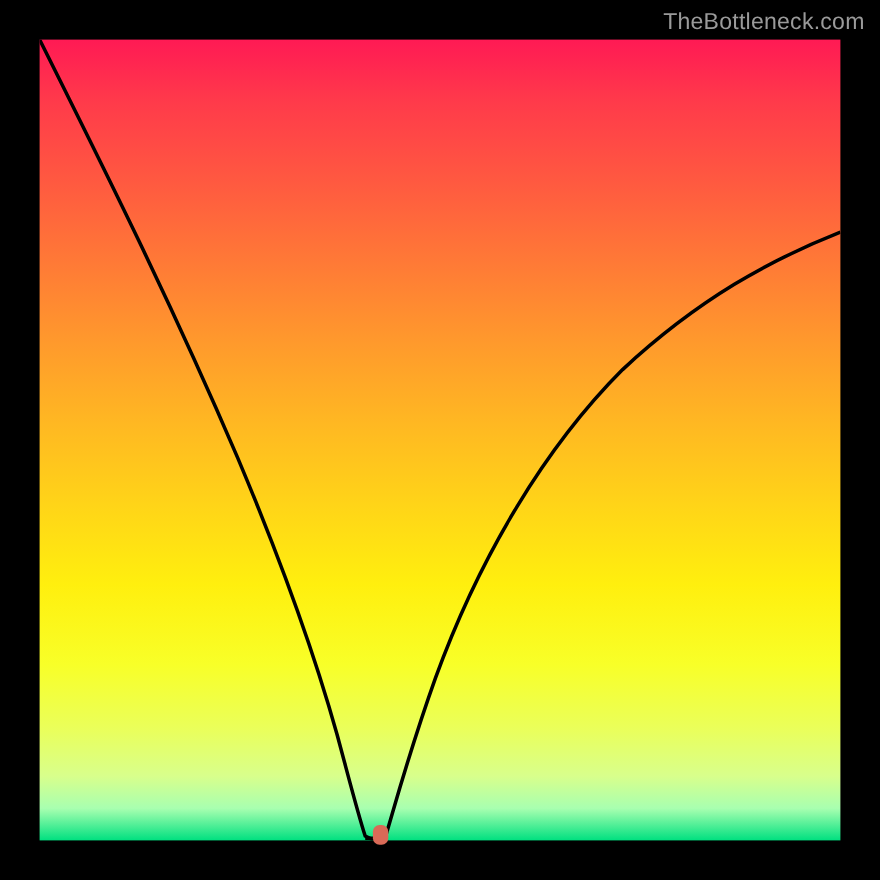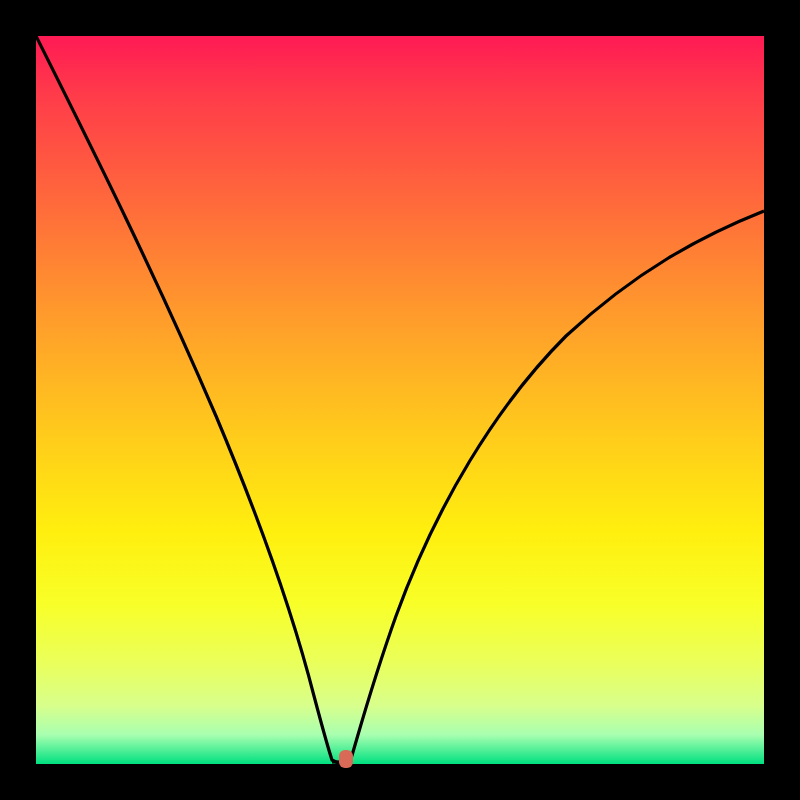--- a/index.html
+++ b/index.html
@@ -83,13 +83,14 @@
 
       <path d="M 314 726
                C 322 700, 335 650, 360 580
                C 400 470, 460 370, 530 300
                C 600 235, 665 200, 728 175" fill="none" stroke="#000" stroke-width="3.2"></path>
     </svg>
 
     <div class="dot" style="left:310px; top:723px;"></div>
   </div>
 
+  <div class="watermark">TheBottleneck.com</div>
 </div>
 
 </body></html>

